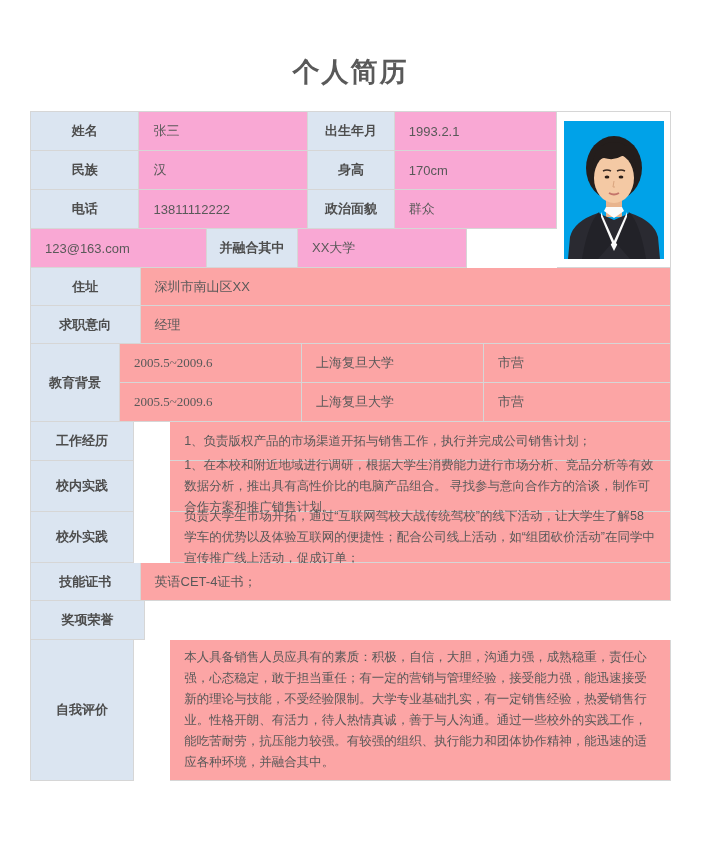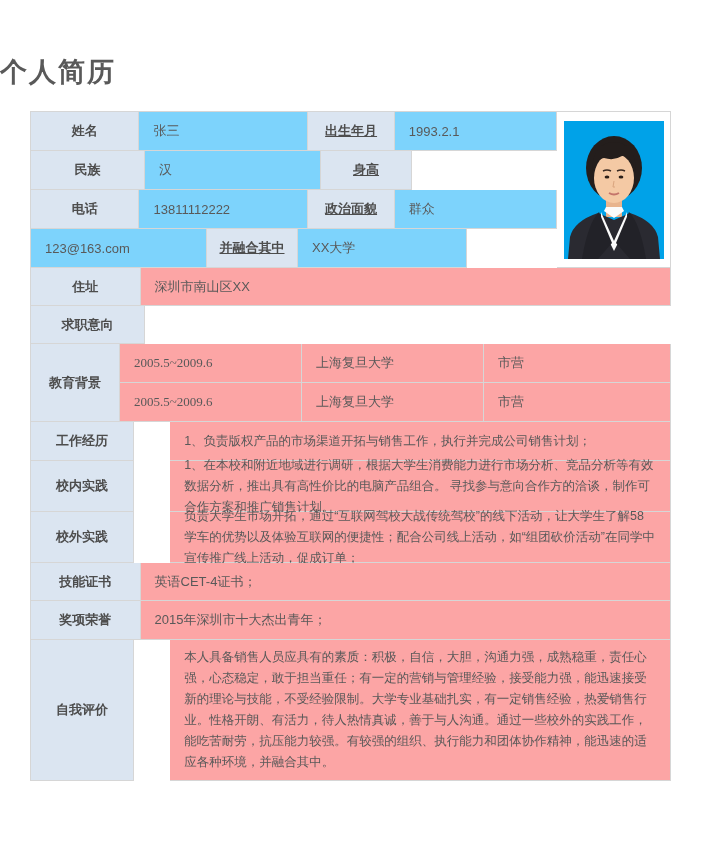--- a/index.html
+++ b/index.html
@@ -5,20 +5,21 @@
   * { margin: 0; padding: 0; box-sizing: border-box; }
   html, body { background: #ffffff; }
   body {
     width: 701px; height: 848px;
     font-family: "Liberation Sans", "DejaVu Sans", sans-serif;
     color: #595959;
     position: relative;
     overflow: hidden;
   }
   .page-title {
+    text-align: center;
     font-size: 27px;
     font-weight: bold;
     color: #595959;
     letter-spacing: 2px;
     padding-top: 54px;
   }
   .resume-table {
     position: absolute;
     left: 30px; top: 111px;
     width: 641px;
@@ -38,24 +39,24 @@
     justify-content: center;
     font-weight: bold;
     color: #4d4d4d;
     text-align: center;
   }
   .value-cell {
     background: #fca5a5;
     padding: 4px 14px;
     color: #595959;
   }
-  .pi-value { background: #7dd3fc; }
+  .pi-value { background: #f9a8d4; }
   .c-label   { width: 114px; }
   .pi-val1   { width: 176px; }
-  .pi-lab2   { width: 91px; text-decoration: underline; }
+  .pi-lab2   { width: 91px; }
   .pi-val2   { width: 169px; }
   .photo-cell{ width: 115px; justify-content: center; background:#ffffff; }
   .wide-val  { width: 551px; }
   .edu-c1 { width: 182px; font-family: Liberation Serif, serif; }
   .edu-c2 { width: 182px; }
   .edu-c3 { width: 187px; }
   .h39 { height: 39px; }
   .h38 { height: 38px; }
   .h51 { height: 51px; }
   .top-section { display: flex; }
@@ -84,20 +85,21 @@
       <div class="row">
         <div class="cell label-cell c-label h39">姓名</div>
         <div class="cell value-cell pi-value pi-val1 h39">张三</div>
         <div class="cell label-cell pi-lab2 h39">出生年月</div>
         <div class="cell value-cell pi-value pi-val2 h39">1993.2.1</div>
       </div>
       <div class="row">
         <div class="cell label-cell c-label h39">民族</div>
         <div class="cell value-cell pi-value pi-val1 h39">汉</div>
         <div class="cell label-cell pi-lab2 h39">身高</div>
+        <div class="cell value-cell pi-value pi-val2 h39">170cm</div>
       </div>
       <div class="row">
         <div class="cell label-cell c-label h39">电话</div>
         <div class="cell value-cell pi-value pi-val1 h39">13811112222</div>
         <div class="cell label-cell pi-lab2 h39">政治面貌</div>
         <div class="cell value-cell pi-value pi-val2 h39">群众</div>
       </div>
       <div class="row">
         <div class="cell value-cell pi-value pi-val1 h39">123@163.com</div>
         <div class="cell label-cell pi-lab2 h39">并融合其中</div>
@@ -136,20 +138,21 @@
     </div>
   </div>
 
   <div class="row">
     <div class="cell label-cell c-label h38">住址</div>
     <div class="cell value-cell wide-val h38">深圳市南山区XX</div>
   </div>
 
   <div class="row">
     <div class="cell label-cell c-label h38">求职意向</div>
+    <div class="cell value-cell wide-val h38">经理</div>
   </div>
 
   <div class="edu-section">
     <div class="cell label-cell c-label edu-label">教育背景</div>
     <div>
       <div class="row">
         <div class="cell value-cell edu-c1 h39">2005.5~2009.6</div>
         <div class="cell value-cell edu-c2 h39">上海复旦大学</div>
         <div class="cell value-cell edu-c3 h39">市营</div>
       </div>
@@ -176,21 +179,20 @@
     <div class="cell value-cell wide-val longtext h51">负责大学生市场开拓，通过“互联网驾校大战传统驾校”的线下活动，让大学生了解58学车的优势以及体验互联网的便捷性；配合公司线上活动，如“组团砍价活动”在同学中宣传推广线上活动，促成订单；</div>
   </div>
 
   <div class="row">
     <div class="cell label-cell c-label h38">技能证书</div>
     <div class="cell value-cell wide-val h38">英语CET-4证书；</div>
   </div>
 
   <div class="row">
     <div class="cell label-cell c-label h39">奖项荣誉</div>
-    <div class="cell value-cell wide-val h39">2015年深圳市十大杰出青年；</div>
   </div>
 
   <div class="row">
     <div class="cell label-cell c-label self-eval">自我评价</div>
     <div class="cell value-cell wide-val longtext self-eval">本人具备销售人员应具有的素质：积极，自信，大胆，沟通力强，成熟稳重，责任心强，心态稳定，敢于担当重任；有一定的营销与管理经验，接受能力强，能迅速接受新的理论与技能，不受经验限制。大学专业基础扎实，有一定销售经验，热爱销售行业。性格开朗、有活力，待人热情真诚，善于与人沟通。通过一些校外的实践工作，能吃苦耐劳，抗压能力较强。有较强的组织、执行能力和团体协作精神，能迅速的适应各种环境，并融合其中。</div>
   </div>
 
 </div>
 
 </body></html>

